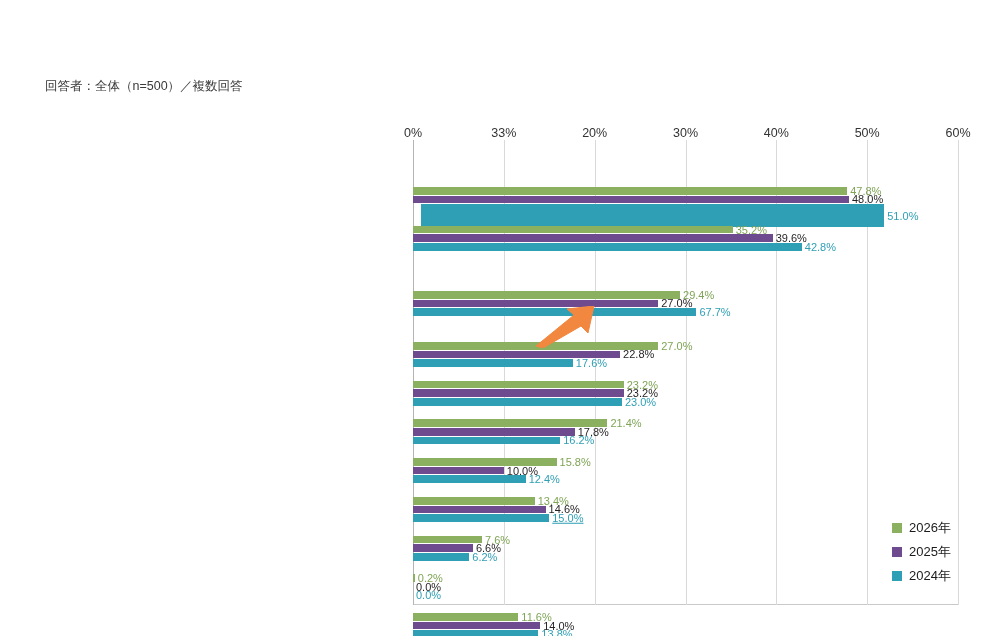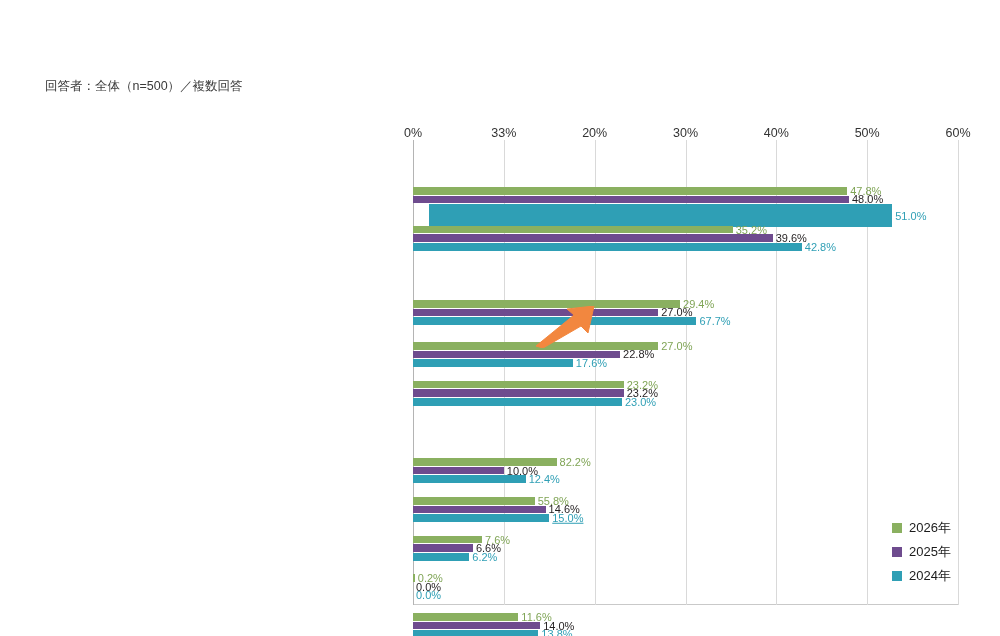--- a/index.html
+++ b/index.html
@@ -172,21 +172,21 @@
       <div class="cat-row" style="top: 0px; height: 38.75px;">
         <div class="bars" style="top: 6.975px; height: 24.8px;">
           <div class="bar-wrap" style="position: absolute; left: 0px; top: 0px; height: 7.6px;">
             <div class="bar s2026" style="width: 434.183px; background: rgb(138, 176, 96);"></div>
             <div class="val s2026" style="left: 437.183px;">47.8%</div>
           </div>
           <div class="bar-wrap" style="position: absolute; left: 0px; top: 8.6px; height: 7.6px;">
             <div class="bar s2025" style="width: 436px; background: rgb(110, 75, 142);"></div>
             <div class="val s2025" style="left: 439px;">48.0%</div>
           </div>
-          <div class="bar-wrap" style="position: absolute; left: 16px; top: 17.2px; height: 23px;">
+          <div class="bar-wrap" style="position: absolute; left: 8px; top: 17.2px; height: 23px;">
             <div class="bar s2024" style="width: 463.25px; background: rgb(47, 159, 181);"></div>
             <div class="val s2024" style="left: 466.25px;">51.0%</div>
           </div>
         </div>
       </div>
       <div class="cat-row" style="top: 38.75px; height: 38.75px;">
         <div class="bars" style="top: 6.975px; height: 24.8px;">
           <div class="bar-wrap" style="position: absolute; left: 0px; top: 0px; height: 7.6px;">
             <div class="bar s2026" style="width: 319.733px; background: rgb(138, 176, 96);"></div>
             <div class="val s2026" style="left: 322.733px;">35.2%</div>
@@ -194,21 +194,21 @@
           <div class="bar-wrap" style="position: absolute; left: 0px; top: 8.6px; height: 7.6px;">
             <div class="bar s2025" style="width: 359.7px; background: rgb(110, 75, 142);"></div>
             <div class="val s2025" style="left: 362.7px;">39.6%</div>
           </div>
           <div class="bar-wrap" style="position: absolute; left: 0px; top: 17.2px; height: 7.6px;">
             <div class="bar s2024" style="width: 388.767px; background: rgb(47, 159, 181);"></div>
             <div class="val s2024" style="left: 391.767px;">42.8%</div>
           </div>
         </div>
       </div>
-      <div class="cat-row" style="top: 113px; height: 38.75px;">
+      <div class="cat-row" style="top: 104px; height: 38.75px;">
         <div class="bars" style="top: 6.975px; height: 24.8px;">
           <div class="bar-wrap" style="position: absolute; left: 0px; top: 0px; height: 7.6px;">
             <div class="bar s2026" style="width: 267.05px; background: rgb(138, 176, 96);"></div>
             <div class="val s2026" style="left: 270.05px;">29.4%</div>
           </div>
           <div class="bar-wrap" style="position: absolute; left: 0px; top: 8.6px; height: 7.6px;">
             <div class="bar s2025" style="width: 245.25px; background: rgb(110, 75, 142);"></div>
             <div class="val s2025" style="left: 248.25px;">27.0%</div>
           </div>
           <div class="bar-wrap" style="position: absolute; left: 0px; top: 17.2px; height: 7.6px;">
@@ -242,41 +242,57 @@
           <div class="bar-wrap" style="position: absolute; left: 0px; top: 8.6px; height: 7.6px;">
             <div class="bar s2025" style="width: 210.733px; background: rgb(110, 75, 142);"></div>
             <div class="val s2025" style="left: 213.733px;">23.2%</div>
           </div>
           <div class="bar-wrap" style="position: absolute; left: 0px; top: 17.2px; height: 7.6px;">
             <div class="bar s2024" style="width: 208.917px; background: rgb(47, 159, 181);"></div>
             <div class="val s2024" style="left: 211.917px;">23.0%</div>
           </div>
         </div>
       </div>
+      <div class="cat-row" style="top: 232.5px; height: 38.75px;">
+        <div class="bars" style="top: 6.975px; height: 24.8px;">
+          <div class="bar-wrap" style="position: absolute; left: 0px; top: 0px; height: 7.6px;">
+            <div class="bar s2026" style="width: 194.383px; background: rgb(138, 176, 96);"></div>
+            <div class="val s2026" style="left: 197.383px;">21.4%</div>
+          </div>
+          <div class="bar-wrap" style="position: absolute; left: 0px; top: 8.6px; height: 7.6px;">
+            <div class="bar s2025" style="width: 161.683px; background: rgb(110, 75, 142);"></div>
+            <div class="val s2025" style="left: 164.683px;">17.8%</div>
+          </div>
+          <div class="bar-wrap" style="position: absolute; left: 0px; top: 17.2px; height: 7.6px;">
+            <div class="bar s2024" style="width: 147.15px; background: rgb(47, 159, 181);"></div>
+            <div class="val s2024" style="left: 150.15px;">16.2%</div>
+          </div>
+        </div>
+      </div>
       <div class="cat-row" style="top: 271.25px; height: 38.75px;">
         <div class="bars" style="top: 6.975px; height: 24.8px;">
           <div class="bar-wrap" style="position: absolute; left: 0px; top: 0px; height: 7.6px;">
             <div class="bar s2026" style="width: 143.517px; background: rgb(138, 176, 96);"></div>
-            <div class="val s2026" style="left: 146.517px;">82.2%</div>
+            <div class="val s2026" style="left: 146.517px;">15.8%</div>
           </div>
           <div class="bar-wrap" style="position: absolute; left: 0px; top: 8.6px; height: 7.6px;">
             <div class="bar s2025" style="width: 90.8333px; background: rgb(110, 75, 142);"></div>
             <div class="val s2025" style="left: 93.8333px;">10.0%</div>
           </div>
           <div class="bar-wrap" style="position: absolute; left: 0px; top: 17.2px; height: 7.6px;">
             <div class="bar s2024" style="width: 112.633px; background: rgb(47, 159, 181);"></div>
             <div class="val s2024" style="left: 115.633px;">12.4%</div>
           </div>
         </div>
       </div>
       <div class="cat-row" style="top: 310px; height: 38.75px;">
         <div class="bars" style="top: 6.975px; height: 24.8px;">
           <div class="bar-wrap" style="position: absolute; left: 0px; top: 0px; height: 7.6px;">
             <div class="bar s2026" style="width: 121.717px; background: rgb(138, 176, 96);"></div>
-            <div class="val s2026" style="left: 124.717px;">55.8%</div>
+            <div class="val s2026" style="left: 124.717px;">13.4%</div>
           </div>
           <div class="bar-wrap" style="position: absolute; left: 0px; top: 8.6px; height: 7.6px;">
             <div class="bar s2025" style="width: 132.617px; background: rgb(110, 75, 142);"></div>
             <div class="val s2025" style="left: 135.617px;">14.6%</div>
           </div>
           <div class="bar-wrap" style="position: absolute; left: 0px; top: 17.2px; height: 7.6px;">
             <div class="bar s2024" style="width: 136.25px; background: rgb(47, 159, 181);"></div>
             <div class="val s2024" style="left: 139.25px; text-decoration: underline;">15.0%</div>
           </div>
         </div>

